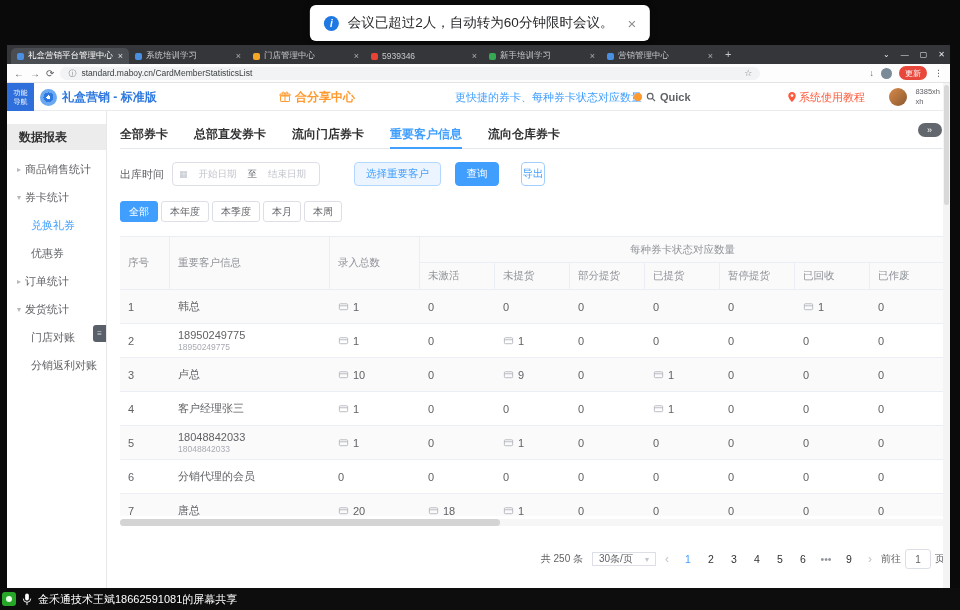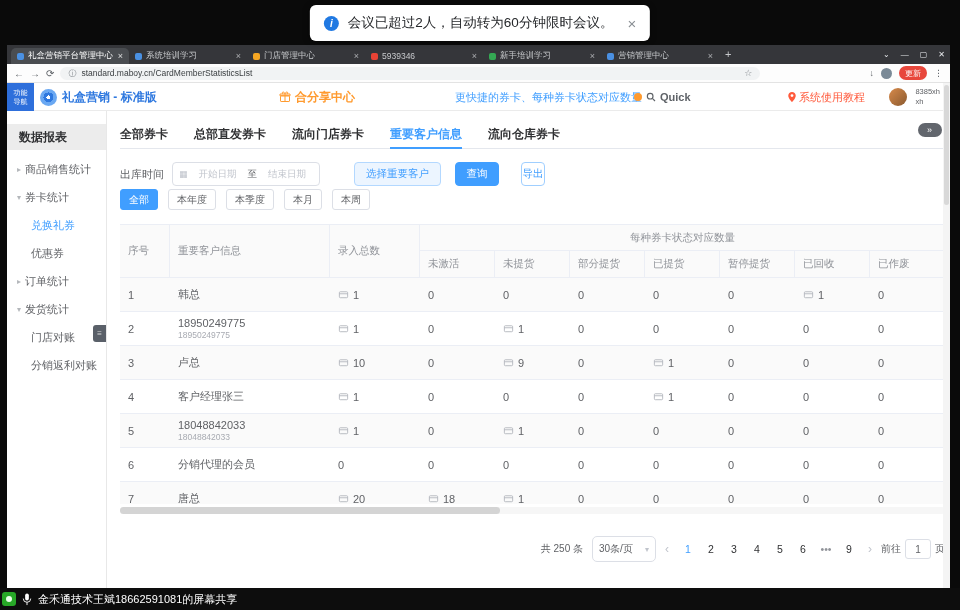--- a/index.html
+++ b/index.html
@@ -66,21 +66,21 @@
 .flabel{font-size:11px;color:#606266;margin-right:8px}
 .daterange{width:148px;height:24px;border:1px solid #dcdfe6;border-radius:4px;display:flex;align-items:center;padding:0 6px;gap:4px;font-size:9.5px;color:#c0c4cc;background:#fff;cursor:text}
 .daterange .cal{font-size:9px;color:#c0c4cc}
 .daterange .ph{flex:1;text-align:center;white-space:nowrap}
 .daterange .sep{color:#606266}
 .btn{height:24px;border-radius:4px;font-size:10.5px;display:flex;align-items:center;justify-content:center;cursor:pointer;white-space:nowrap}
 .btn-softblue{background:#ecf5ff;border:1px solid #b3d8ff;color:#409EFF;padding:0 11px;margin-left:34px}
 .btn-primary{background:#409EFF;border:1px solid #409EFF;color:#fff;width:44px;margin-left:14px}
 .btn-plain{background:#fff;border:1px solid #a0cfff;color:#409EFF;width:24px;margin-left:22px}
 
-.chiprow{margin-top:2px;display:flex;gap:10px}
+.chiprow{margin-top:14px;display:flex;gap:3px}
 .chip{height:21px;padding:0 8px;border:1px solid #dcdfe6;border-radius:3px;font-size:10px;color:#606266;display:flex;align-items:center;background:#fff;cursor:pointer;white-space:nowrap}
 .chip.active{background:#409EFF;border-color:#409EFF;color:#fff}
 
 
 .table{margin-top:14px;width:825px}
 .thead{display:flex;background:#fafafa;border-top:1px solid #ebeef5;border-bottom:1px solid #ebeef5}
 .th{font-size:10.5px;color:#909399;display:flex;align-items:center;padding-left:8px;border-right:1px solid #ebeef5;height:52px;white-space:nowrap}
 .h-idx{width:50px}.h-name{width:160px}.h-total{width:90px}
 .thgroup{width:525px;display:flex;flex-direction:column}
 .group-title{height:26px;display:flex;align-items:center;justify-content:center;font-size:10.5px;color:#909399;border-bottom:1px solid #ebeef5}
@@ -95,21 +95,21 @@
 .c-name{width:160px;flex-direction:column;align-items:flex-start;justify-content:center;gap:1px}
 .cust-name{font-size:11px;color:#606266}
 .cust-sub{font-size:8.5px;color:#a8abb2}
 .c-total{width:90px}.c-status{width:75px}
 .card-ic{display:flex;align-items:center}
 .hscroll{width:825px;height:7px;background:#f6f6f6;border-radius:4px;margin-top:3px;position:relative;cursor:pointer}
 .hthumb{position:absolute;left:0;top:0;height:7px;width:380px;background:#d4d4d4;border-radius:4px}
 
 
 .pagerow{margin-top:22px;width:825px;display:flex;align-items:center;justify-content:flex-end;gap:9px;font-size:10px;color:#606266}
-.psize{width:64px;height:26px;border:1px solid #dcdfe6;border-radius:5px;display:flex;align-items:center;justify-content:space-between;padding:0 6px;cursor:pointer}
+.psize{width:64px;height:14px;border:1px solid #dcdfe6;border-radius:0;display:flex;align-items:center;justify-content:space-between;padding:0 6px;cursor:pointer}
 .psize .caret{color:#c0c4cc;font-size:8px}
 .pchev{color:#c0c4cc;font-size:12px;cursor:pointer}
 .pages{display:flex;gap:3px}
 .pg{min-width:20px;height:22px;display:flex;align-items:center;justify-content:center;font-size:10.5px;color:#303133;cursor:pointer}
 .pg.active{color:#409EFF}
 .pg.ellipsis{color:#909399;cursor:default}
 .gotogrp{display:flex;align-items:center;gap:4px}
 .goto-input{width:26px;height:20px;border:1px solid #dcdfe6;border-radius:3px;text-align:center;font-size:10px;color:#606266;background:#fff}
 
 .vscroll{position:absolute;right:0;top:38px;bottom:0;width:7px;background:#f4f4f4}

